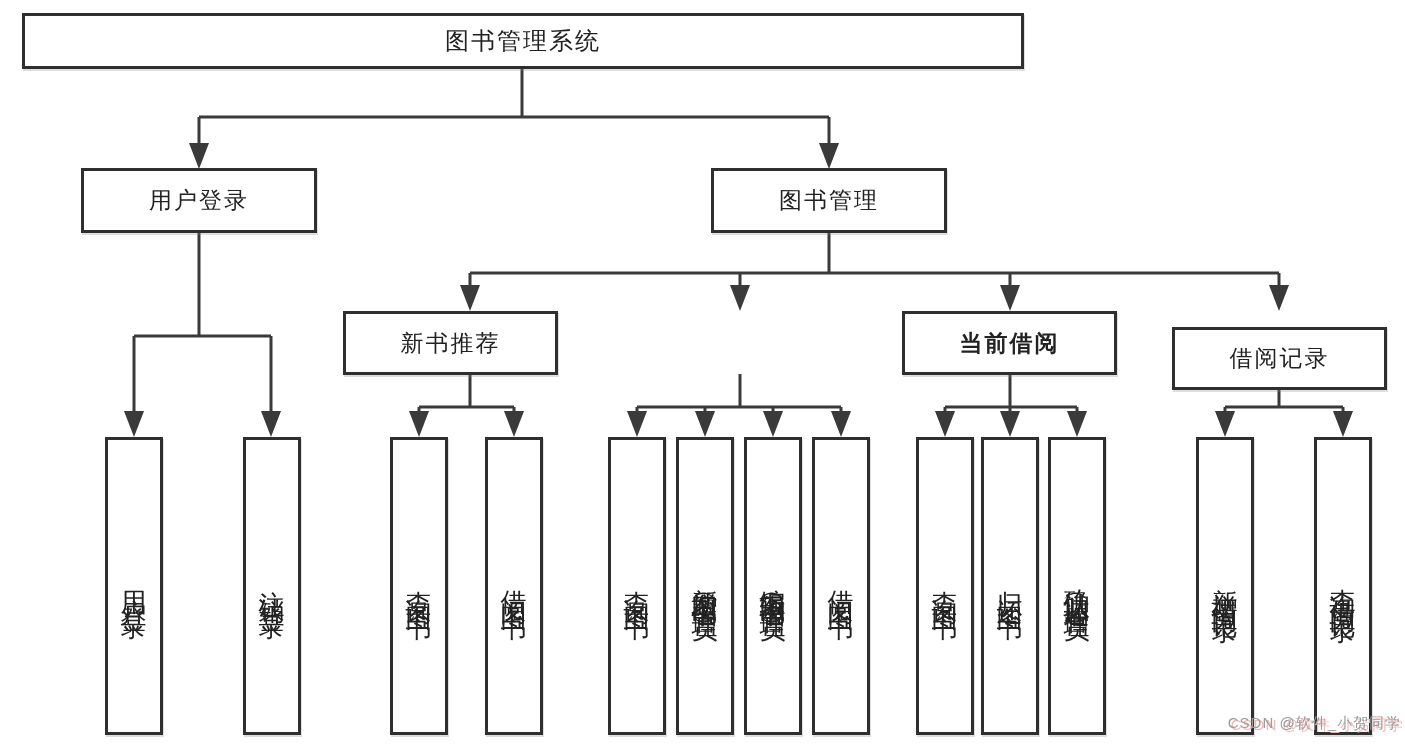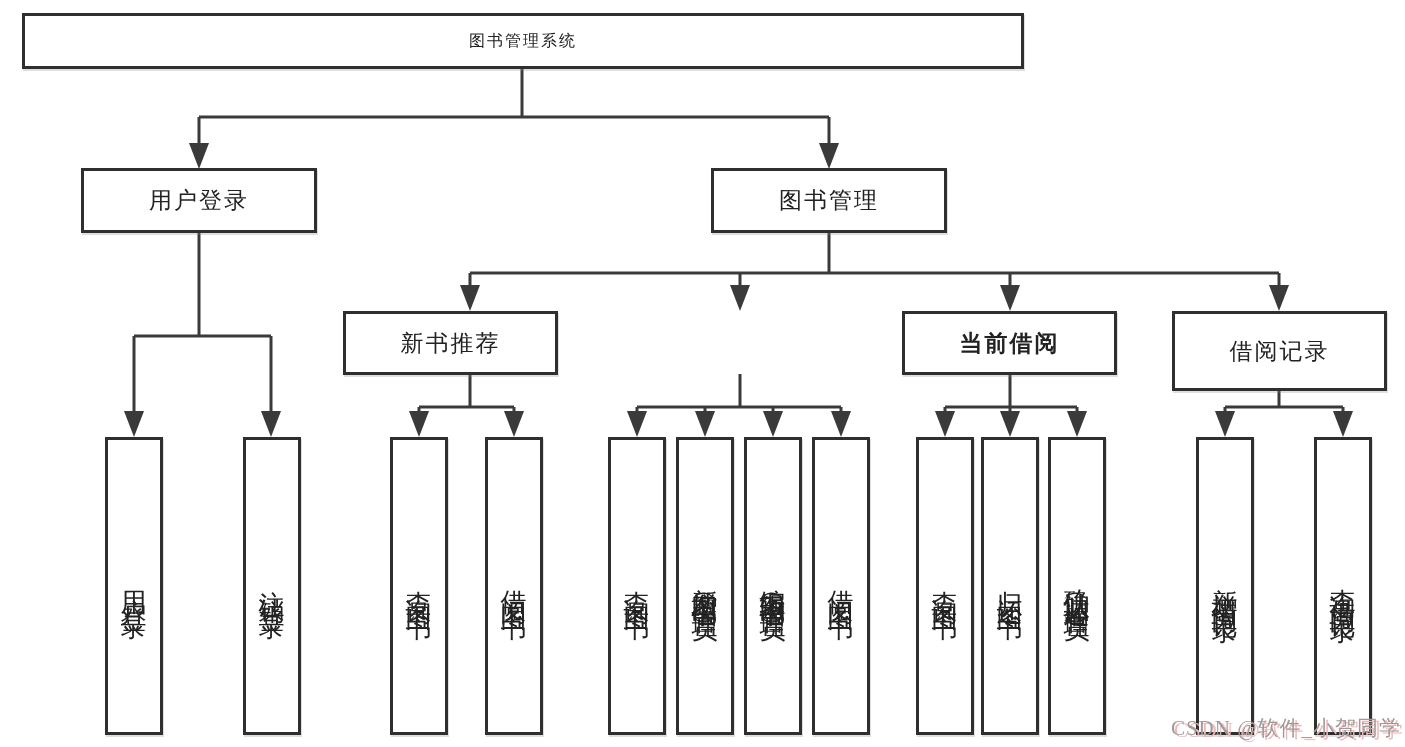--- a/index.html
+++ b/index.html
@@ -26,21 +26,21 @@
     border:3px solid var(--box-border);
     box-shadow:1px 2px 0 rgba(140,140,140,.28);
     display:flex;align-items:center;justify-content:center;
     z-index:2;
   }
   .node-label{
     color:var(--text);
     letter-spacing:2px;
     white-space:nowrap;
   }
-  .root-label{font-size:16px;}
+  .root-label{font-size:24px;}
   .branch-label{font-size:23px;}
   .leaf{
     position:absolute;
     width:58px;height:298px;top:437px;
     background:#fff;
     border:3px solid var(--box-border);
     box-shadow:1px 2px 0 rgba(140,140,140,.28);
     display:flex;align-items:center;justify-content:center;
     z-index:2;
   }
@@ -48,27 +48,26 @@
     writing-mode:vertical-rl;
     text-orientation:mixed;
     font-size:26px;
     color:var(--text);
     line-height:1;
     white-space:nowrap;
   }
   .watermark{
     position:absolute;
     right:4px;top:714px;
-    font-size:21px;
+    font-size:15px;
     color:var(--wm-gray);
     text-shadow:3px 2px 0 var(--wm-pink);
     letter-spacing:1px;
     z-index:3;
     white-space:nowrap;
-    font-family:Liberation Serif, serif;
   }
 </style>
 </head>
 <body>
 
 <div class="stage">
 
   <svg class="connectors" width="1405" height="747" viewBox="0 0 1405 747">
     <g stroke="#3a3a3a" stroke-width="3" fill="none">
 
@@ -119,21 +118,21 @@
   <div class="node" style="left:711px;top:168px;width:236px;height:65px;text-align:right;">
     <span class="node-label branch-label">图书管理</span>
   </div>
 
   <div class="node" style="left:343px;top:311px;width:215px;height:64px;">
     <span class="node-label branch-label">新书推荐</span>
   </div>
   <div class="node" style="left:902px;top:311px;width:215px;height:64px;font-weight:bold;">
     <span class="node-label branch-label">当前借阅</span>
   </div>
-  <div class="node" style="left:1172px;top:311px;width:215px;height:80px;">
+  <div class="node" style="left:1172px;top:327px;width:215px;height:63px;">
     <span class="node-label branch-label">借阅记录</span>
   </div>
 
   <div class="leaf" style="left:105px;">
     <span class="leaf-label" style="letter-spacing: 8px;">用户登录</span>
   </div>
   <div class="leaf" style="left:243px;">
     <span class="leaf-label" style="letter-spacing: 8px;">注销登录</span>
   </div>
 

